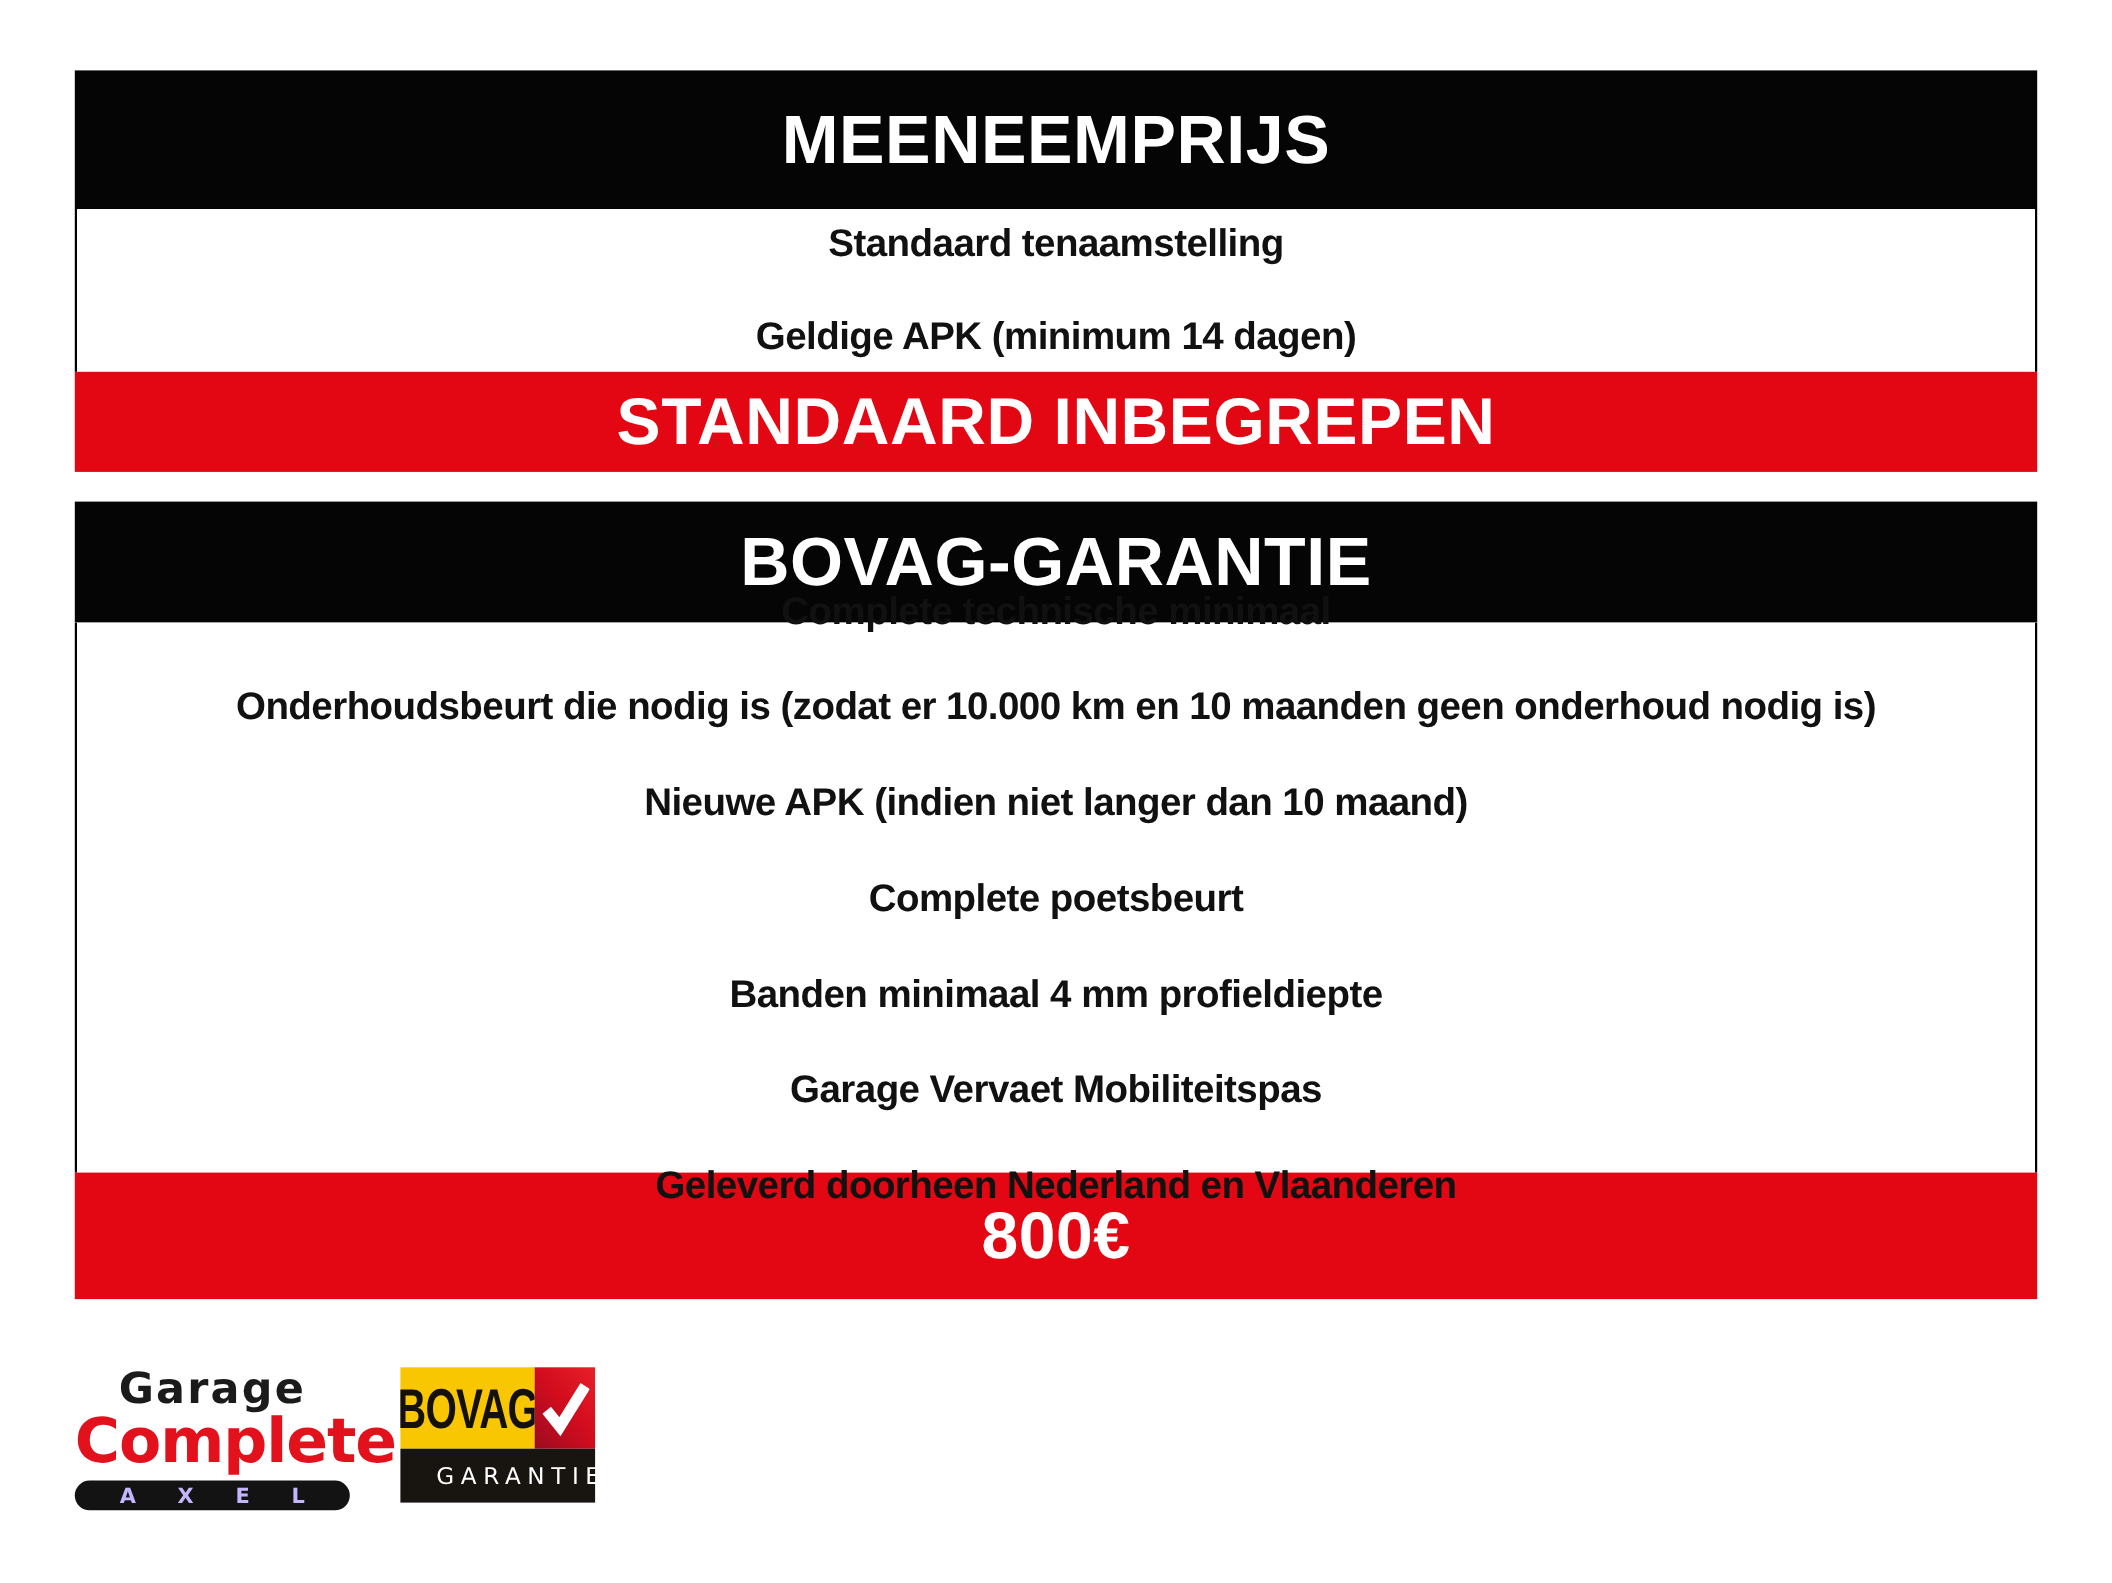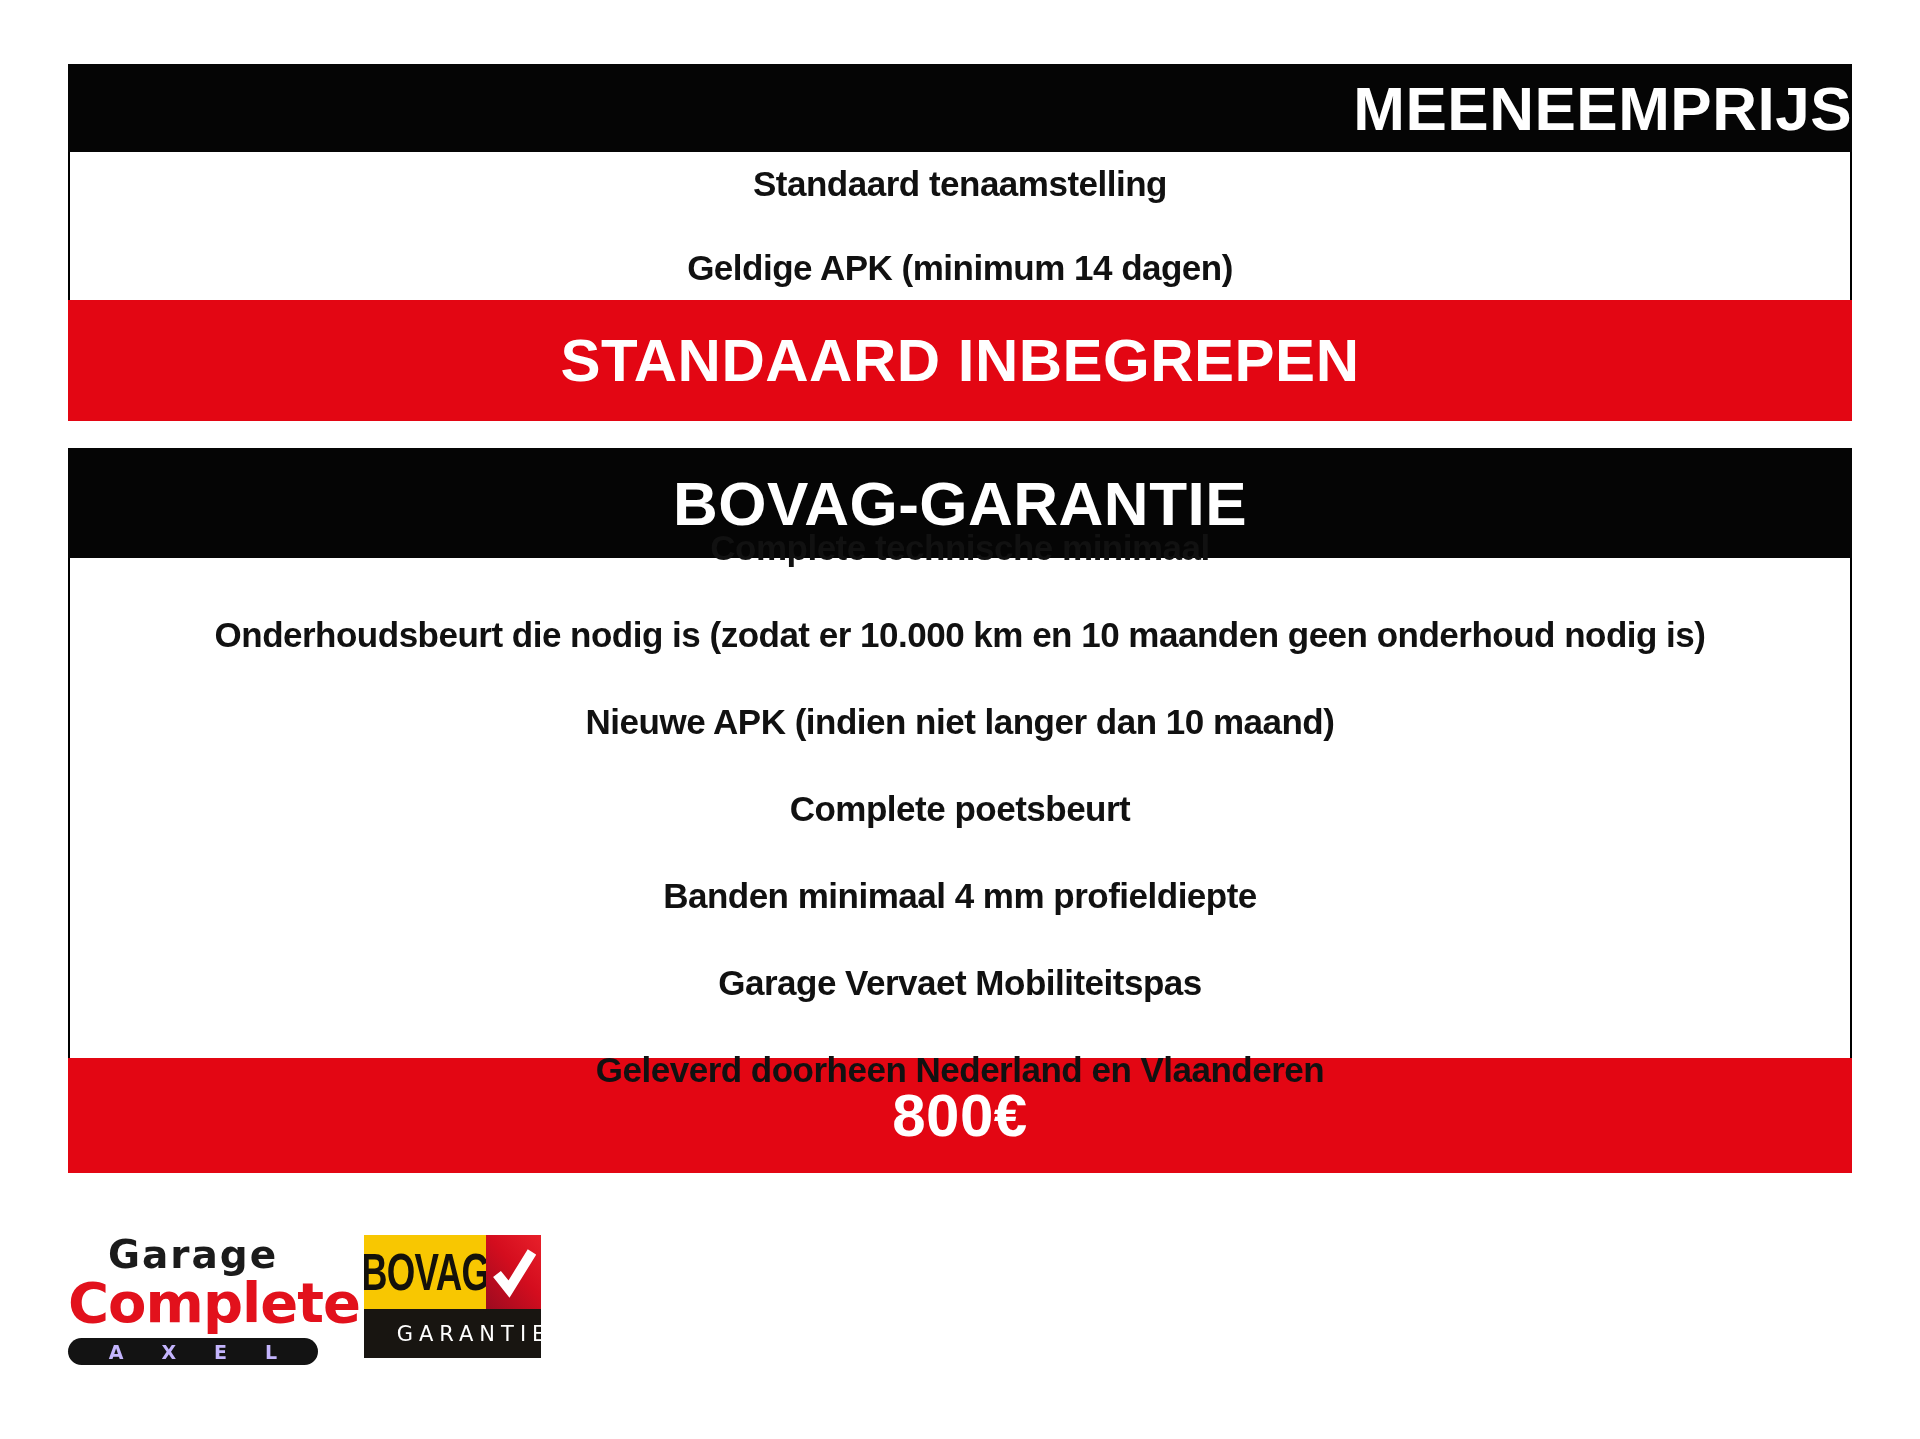--- a/index.html
+++ b/index.html
@@ -13,23 +13,23 @@
   .poster {
     width: 1784px;
     margin: 64px 68px 0 68px;
   }
   .bar {
     display: flex; align-items: center; justify-content: center;
     width: 100%;
   }
   .bar-black { background: #050505; }
   .bar-red   { background: #e30613; }
-  .h-p1 { height: 88px; justify-content: flex-end; }
+  .h-p1 { height: 126px; }
   .h-p2 { height: 110px; }
-  .r-p1 { height: 121px; }
+  .r-p1 { height: 91px; }
   .r-p2 { height: 115px; }
   .bar-title {
     color: #ffffff;
     font-weight: bold;
     font-size: 62px;
     letter-spacing: 0.5px;
     white-space: nowrap;
   }
   .banner-text {
     color: #ffffff;

